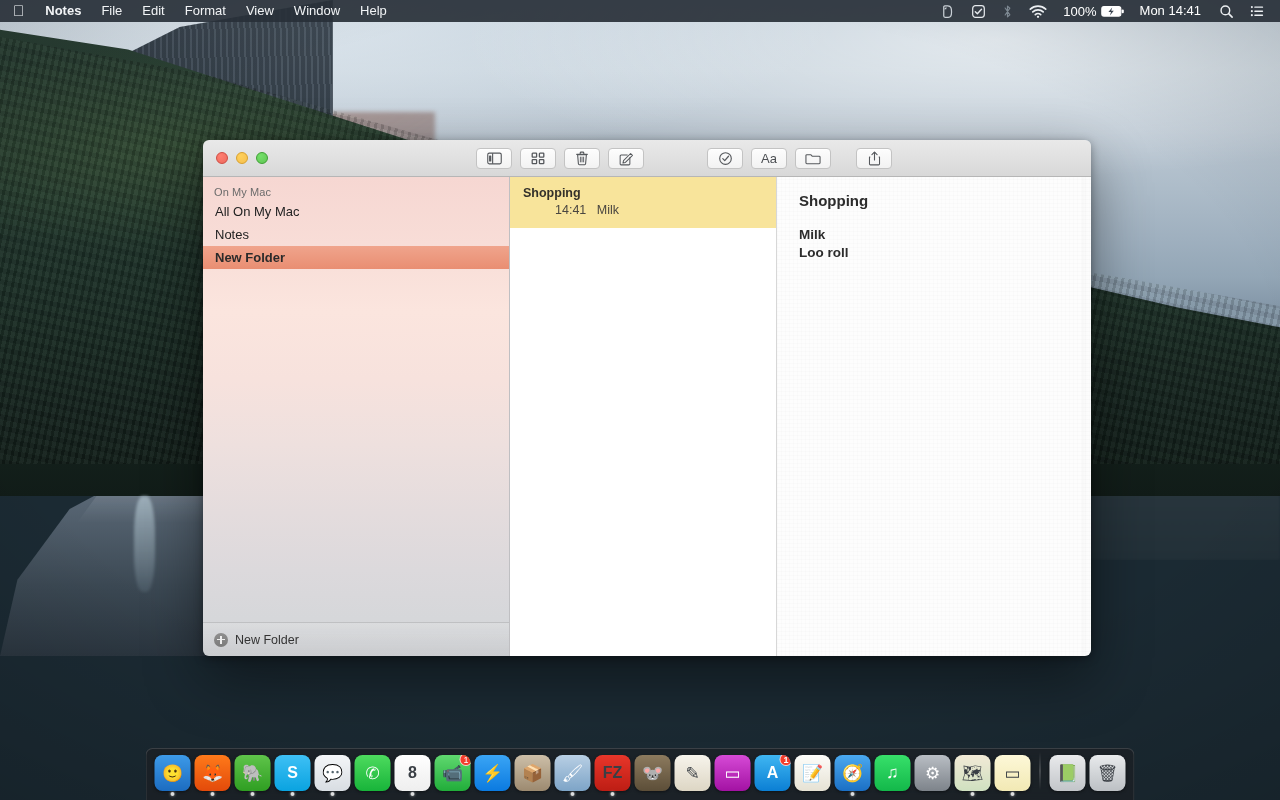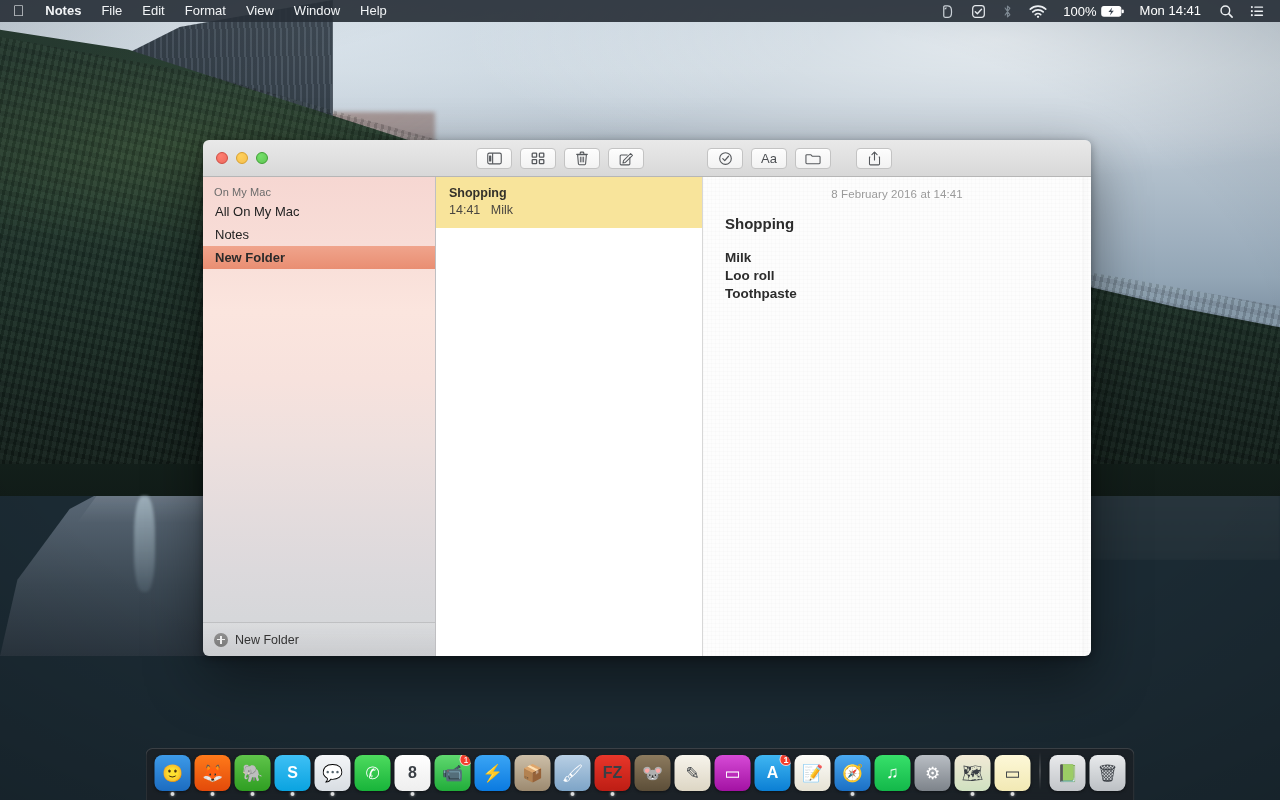--- a/index.html
+++ b/index.html
@@ -152,21 +152,21 @@
     box-shadow:0 1px 0 rgba(255,255,255,.7) inset;
   }
   .tb-btn:first-child { border-top-left-radius:4px; border-bottom-left-radius:4px; }
   .tb-btn:last-child  { border-right-width:1px; border-top-right-radius:4px; border-bottom-right-radius:4px; }
   .tb-btn.solo { border-right-width:1px; border-radius:4px; }
 
   #win-body { display:flex; height:479px; }
 
   
   #sidebar {
-    width:233px; position:relative;
+    width:307px; position:relative;
     background:linear-gradient(to bottom,
       #f6d7d2 0%, #f8ddd7 14%, #fbe5de 28%, #f7e2dd 42%,
       #eee0de 56%, #e4dcdd 70%, #dcd9dc 82%, #d6d7da 92%, #d2d4d7 100%);
     border-right:1px solid #bfbfc2;
     font-size:13px;
   }
   .sb-header { padding:9px 0 2px 11px; font-size:11px; color:#6b6b6b; letter-spacing:.1px; }
   .sb-row { height:23px; line-height:23px; padding-left:12px; color:#222; }
   .sb-row.selected {
     background:linear-gradient(to bottom, #f0a48c, #e98e72);
@@ -190,21 +190,21 @@
   .plus-icon:after  { top:3px; left:6.2px; height:8px; width:1.6px; }
   .sb-footer-label { font-size:12.5px; color:#333; }
 
   
   #noteslist {
     width:267px; background:#fff; border-right:1px solid #d7d7d7;
     position:relative;
   }
   .note-row { padding:9px 12px 10px 13px; background:#f8e49b; }
   .note-title { font-size:12.5px; font-weight:bold; color:#33302a; line-height:15px; }
-  .note-sub { font-size:12.5px; color:#4a4640; line-height:16px; margin-top:1px; }
+  .note-sub { font-size:12.5px; color:#4a4640; line-height:16px; margin-top:1px;margin-left:32px; }
   .note-sub .t { margin-right:7px; }
 
   
   #editor {
     flex:1; background:#fdfdfd; position:relative;
     background-image:
       repeating-linear-gradient(0deg, rgba(0,0,0,.013) 0 1px, rgba(0,0,0,0) 1px 4px),
       repeating-linear-gradient(90deg, rgba(0,0,0,.013) 0 1px, rgba(0,0,0,0) 1px 4px);
   }
   .note-date {
@@ -440,27 +440,25 @@
         <div class="note-row">
           <div class="note-title">Shopping</div>
           <div class="note-sub">
             <span class="t">14:41</span>
             <span>Milk</span>
           </div>
         </div>
       </div>
 
       <div id="editor">
-        <div class="note-date">8 February 2016 at 14:41</div>
         <div class="note-body">
           <div class="nb-heading">Shopping</div>
           <div class="nb-blank"></div>
           <div class="nb-line">Milk</div>
           <div class="nb-line">Loo roll</div>
-          <div class="nb-line">Toothpaste</div>
         </div>
         <div class="editor-scroll"></div>
       </div>
 
     </div>
   </div>
 
   <div id="dock">
     <div id="dock-items" style="display:flex; align-items:flex-end;">
         <div class="dock-item">

